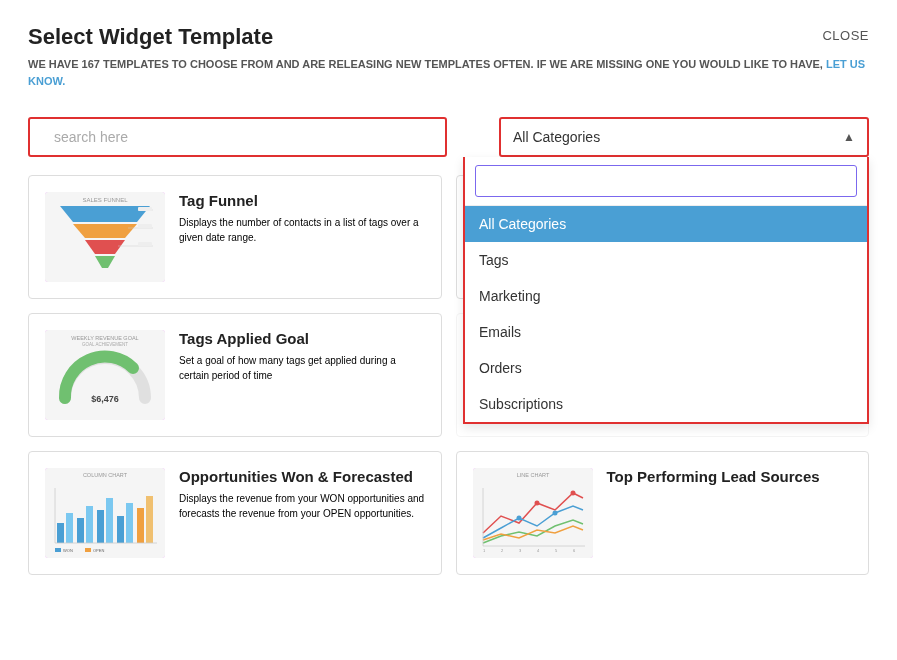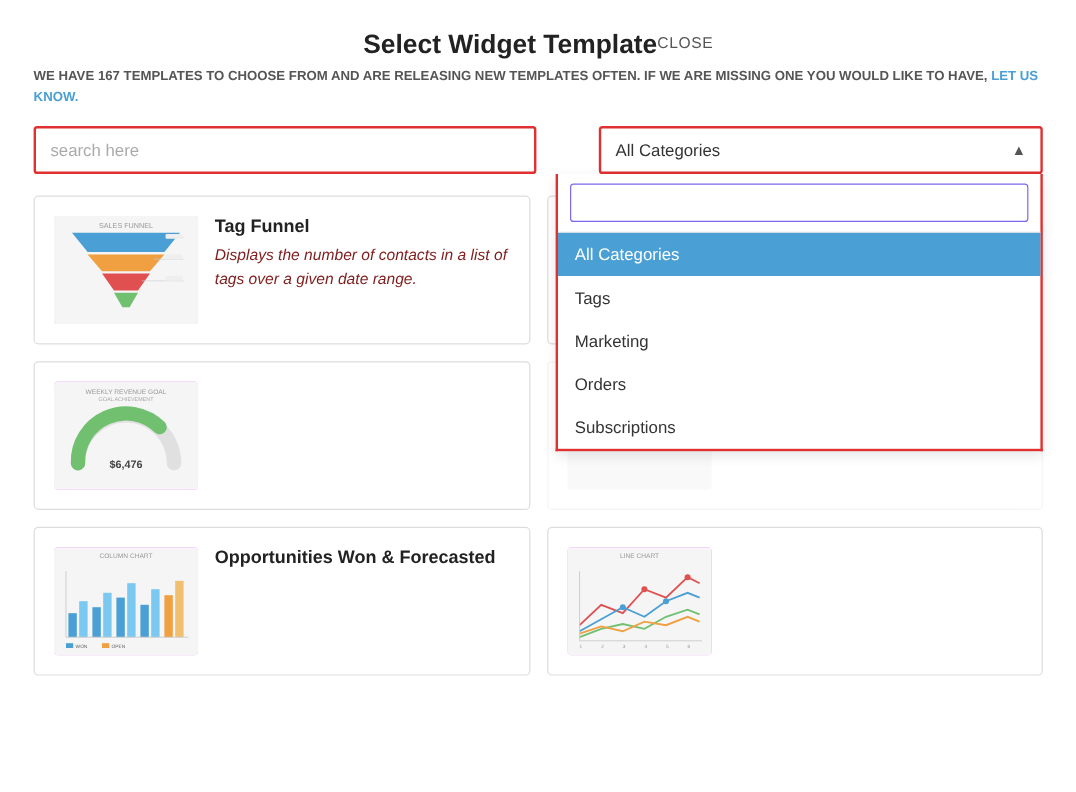--- a/index.html
+++ b/index.html
@@ -10,62 +10,62 @@
       width: 897px;
       min-height: 660px;
       overflow: hidden;
     }
     .page-container {
       padding: 24px 28px 20px 28px;
       position: relative;
     }
     .header-row {
       display: flex;
-      justify-content: center;
+      justify-content: space-between;
       align-items: flex-start;
       margin-bottom: 6px;
     }
     .page-title {
       font-size: 22px;
       font-weight: 700;
       color: #222;
     }
     .close-btn {
       font-size: 13px;
       font-weight: 400;
       color: #555;
       cursor: pointer;
       letter-spacing: 0.5px;
       padding-top: 4px;
     }
     .subtitle {
       font-size: 11px;
       font-weight: 600;
       color: #555;
-      margin-bottom: 16px;
+      margin-bottom: 28px;
       line-height: 1.5;
       text-transform: uppercase;
     }
     .subtitle a {
       color: #4a9fd4;
       text-decoration: none;
     }
     .controls-row {
       display: flex;
       gap: 16px;
       margin-bottom: 18px;
       align-items: flex-start;
       position: relative;
     }
     .search-input {
       flex: 1;
       height: 40px;
       border: 2px solid #e03030;
       border-radius: 3px;
-      padding: 0 12px;
+      padding: 0 24px;
       font-size: 14px;
       color: #999;
       outline: none;
     }
     .search-input::placeholder { color: #aaa; }
     .category-dropdown-wrapper {
       width: 406px;
       position: relative;
       padding-left: 36px;
     }
@@ -148,24 +148,23 @@
       position: relative;
     }
     .card-content { flex: 1; }
     .card-title {
       font-size: 15px;
       font-weight: 700;
       color: #222;
       margin-bottom: 6px;
     }
     .card-desc {
-      font-size: 13px;
-      color: #7f1d1d;
+      font-size: 10px;
+      color: #000000;
       line-height: 1.5;
-      font-style: italic;
     }
 
     
     .funnel-thumb { width: 100%; height: 100%; }
 
     
     .gauge-thumb { width: 100%; height: 100%; }
 
     
     .card-partial {
@@ -201,20 +200,21 @@
         <span>All Categories</span>
         <span class="arrow">▲</span>
       </div>
       <div class="dropdown-panel">
         <div class="dropdown-search">
           <input type="text" style="">
         </div>
         <div class="dropdown-option selected">All Categories</div>
         <div class="dropdown-option">Tags</div>
         <div class="dropdown-option">Marketing</div>
+        <div class="dropdown-option">Emails</div>
         <div class="dropdown-option">Orders</div>
         <div class="dropdown-option">Subscriptions</div>
       </div>
     </div>
   </div>
 
   <div class="cards-grid">
 
     <div class="card">
       <div class="card-thumb">
@@ -270,20 +270,24 @@
           <rect width="120" height="90" fill="#f5f5f5"></rect>
           <text x="60" y="10" text-anchor="middle" font-size="5.5" fill="#999">WEEKLY REVENUE GOAL</text>
           <text x="60" y="16" text-anchor="middle" font-size="4.5" fill="#aaa">GOAL ACHIEVEMENT</text>
 
           <path d="M 20 68 A 40 40 0 0 1 100 68" fill="none" stroke="#e0e0e0" stroke-width="12" stroke-linecap="round"></path>
 
           <path d="M 20 68 A 40 40 0 0 1 88 38" fill="none" stroke="#70c070" stroke-width="12" stroke-linecap="round"></path>
 
           <text x="60" y="72" text-anchor="middle" font-size="9" font-weight="bold" fill="#444">$6,476</text>
         </svg>
+      </div>
+      <div class="card-content">
+        <div class="card-title">Tags Applied Goal</div>
+        <div class="card-desc">Set a goal of how many tags get applied during a certain period of time</div>
       </div>
     </div>
 
     <div class="card" style="opacity:0.3; pointer-events:none;">
       <div class="card-thumb" style="background:#eee;"></div>
       <div class="card-content"></div>
     </div>
 
     <div class="card">
       <div class="card-thumb">
@@ -306,20 +310,21 @@
           <line x1="10" y1="20" x2="10" y2="75" stroke="#ccc" stroke-width="0.8"></line>
 
           <rect x="10" y="80" width="6" height="4" fill="#4a9fd4"></rect>
           <text x="18" y="84" font-size="4" fill="#666">WON</text>
           <rect x="40" y="80" width="6" height="4" fill="#f0a040"></rect>
           <text x="48" y="84" font-size="4" fill="#666">OPEN</text>
         </svg>
       </div>
       <div class="card-content">
         <div class="card-title">Opportunities Won &amp; Forecasted</div>
+        <div class="card-desc">Displays the revenue from your WON opportunities and forecasts the revenue from your OPEN opportunities.</div>
       </div>
     </div>
 
     <div class="card">
       <div class="card-thumb">
         <svg viewBox="0 0 120 90" xmlns="http://www.w3.org/2000/svg" width="120" height="90">
           <rect width="120" height="90" fill="#f5f5f5"></rect>
           <text x="60" y="9" text-anchor="middle" font-size="5.5" fill="#999">LINE CHART</text>
 
           <polyline points="10,65 28,48 46,55 64,35 82,42 100,25 110,30" fill="none" stroke="#e05050" stroke-width="1.5"></polyline>
@@ -337,17 +342,18 @@
 
           <text x="10" y="84" font-size="4" fill="#999">1</text>
           <text x="28" y="84" font-size="4" fill="#999">2</text>
           <text x="46" y="84" font-size="4" fill="#999">3</text>
           <text x="64" y="84" font-size="4" fill="#999">4</text>
           <text x="82" y="84" font-size="4" fill="#999">5</text>
           <text x="100" y="84" font-size="4" fill="#999">6</text>
         </svg>
       </div>
       <div class="card-content">
+        <div class="card-title">Top Performing Lead Sources</div>
       </div>
     </div>
 
   </div>
 </div>
 
 </body></html>

